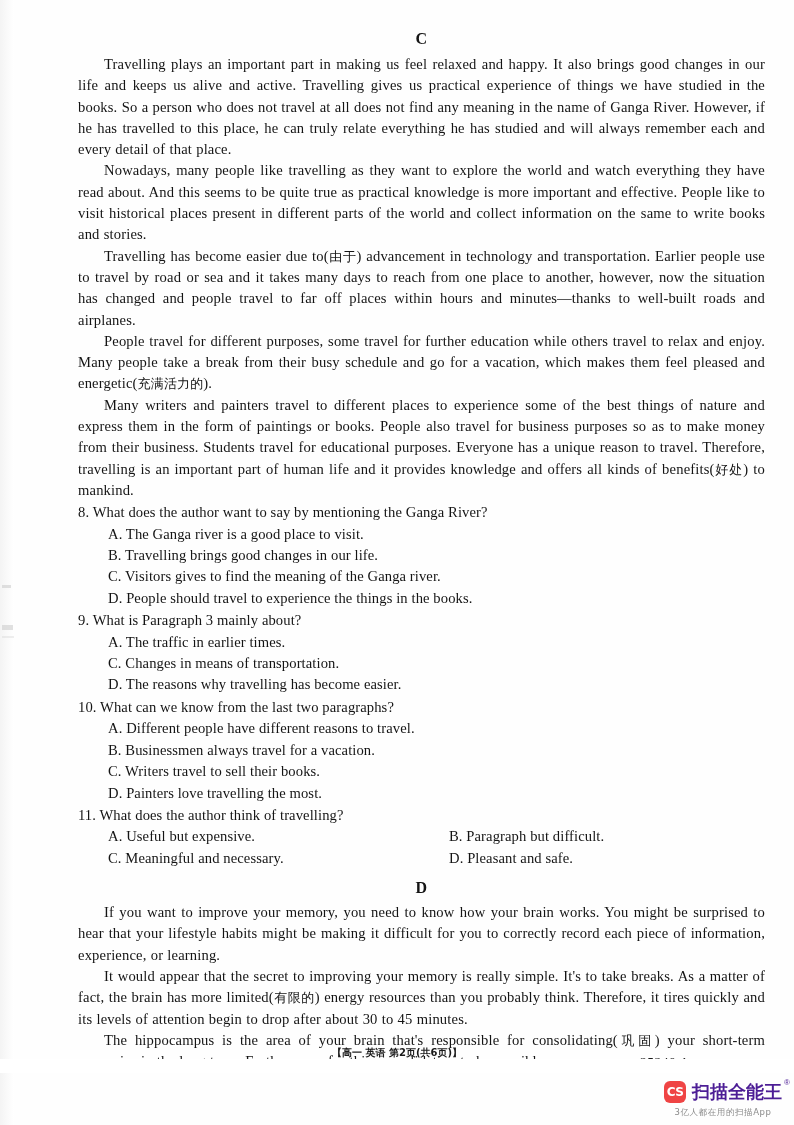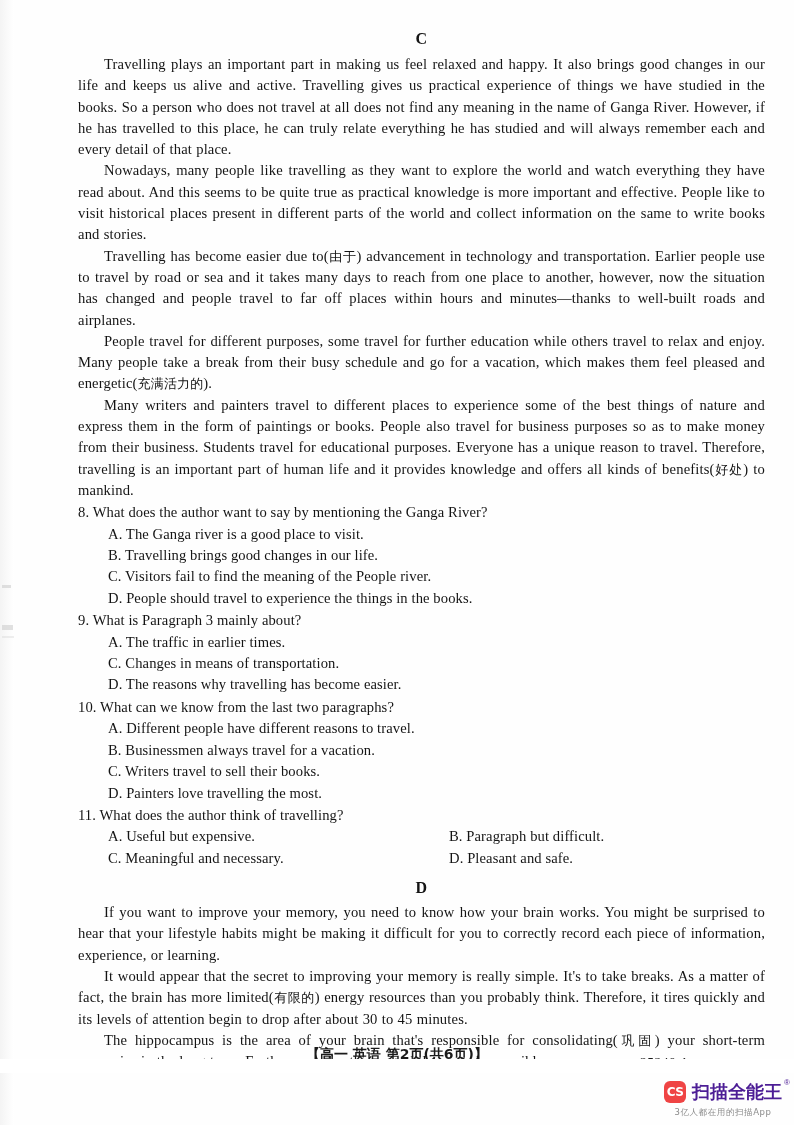--- a/index.html
+++ b/index.html
@@ -91,21 +91,21 @@
     width: 794px;
     height: 22px;
     overflow: hidden;
   }
   .footer-center {
     position: absolute;
     left: 0;
     width: 794px;
     text-align: center;
     font-family: "DejaVu Sans", sans-serif;
-    font-size: 14px;
+    font-size: 10px;
     font-weight: bold;
     color: #1a1a1a;
     white-space: nowrap;
   }
   .footer-code {
     position: absolute;
     left: 640px;
     top: 8px;
     font-family: "Liberation Serif", "DejaVu Serif", serif;
     font-size: 13.5px;
@@ -193,21 +193,21 @@
     <p class="para">Travelling plays an important part in making us feel relaxed and happy. It also brings good changes in our life and keeps us alive and active. Travelling gives us practical experience of things we have studied in the books. So a person who does not travel at all does not find any meaning in the name of Ganga River. However, if he has travelled to this place, he can truly relate everything he has studied and will always remember each and every detail of that place.</p>
     <p class="para">Nowadays, many people like travelling as they want to explore the world and watch everything they have read about. And this seems to be quite true as practical knowledge is more important and effective. People like to visit historical places present in different parts of the world and collect information on the same to write books and stories.</p>
     <p class="para">Travelling has become easier due to(<span class="cn">由于</span>) advancement in technology and transportation. Earlier people use to travel by road or sea and it takes many days to reach from one place to another, however, now the situation has changed and people travel to far off places within hours and minutes—thanks to well-built roads and airplanes.</p>
     <p class="para">People travel for different purposes, some travel for further education while others travel to relax and enjoy. Many people take a break from their busy schedule and go for a vacation, which makes them feel pleased and energetic(<span class="cn">充满活力的</span>).</p>
     <p class="para">Many writers and painters travel to different places to experience some of the best things of nature and express them in the form of paintings or books. People also travel for business purposes so as to make money from their business. Students travel for educational purposes. Everyone has a unique reason to travel. Therefore, travelling is an important part of human life and it provides knowledge and offers all kinds of benefits(<span class="cn">好处</span>) to mankind.</p>
 
     <div class="q-block">
       <p class="q-stem">8. What does the author want to say by mentioning the Ganga River?</p>
       <p class="opt">A. The Ganga river is a good place to visit.</p>
       <p class="opt">B. Travelling brings good changes in our life.</p>
-      <p class="opt">C. Visitors fail to find the meaning of the People river.</p>
+      <p class="opt">C. Visitors gives to find the meaning of the Ganga river.</p>
       <p class="opt">D. People should travel to experience the things in the books.</p>
     </div>
 
     <div class="q-block">
       <p class="q-stem">9. What is Paragraph 3 mainly about?</p>
       <p class="opt">A. The traffic in earlier times.</p>
       <p class="opt">C. Changes in means of transportation.</p>
       <p class="opt">D. The reasons why travelling has become easier.</p>
     </div>
 

